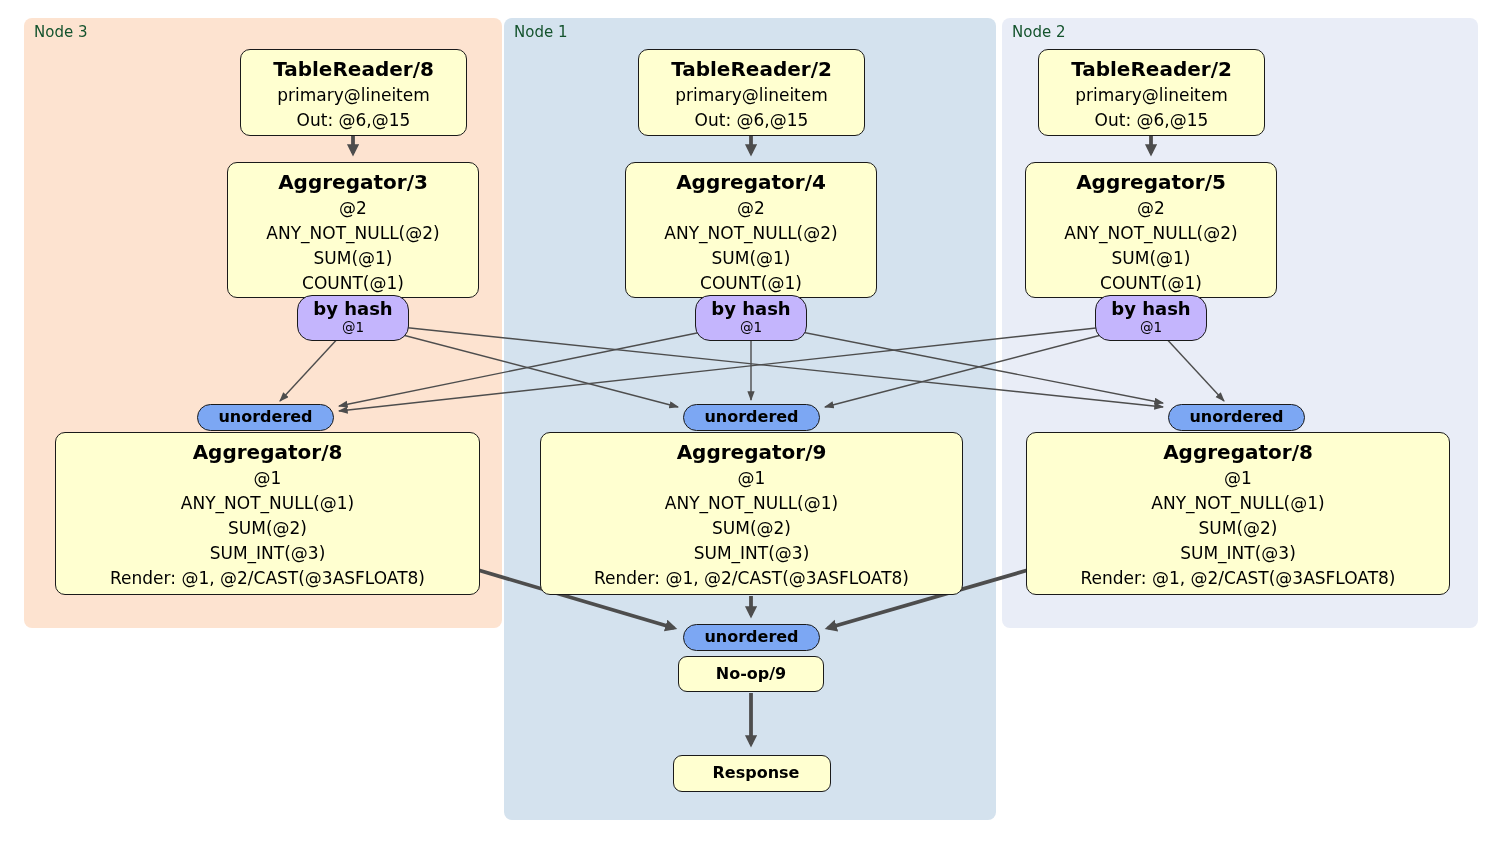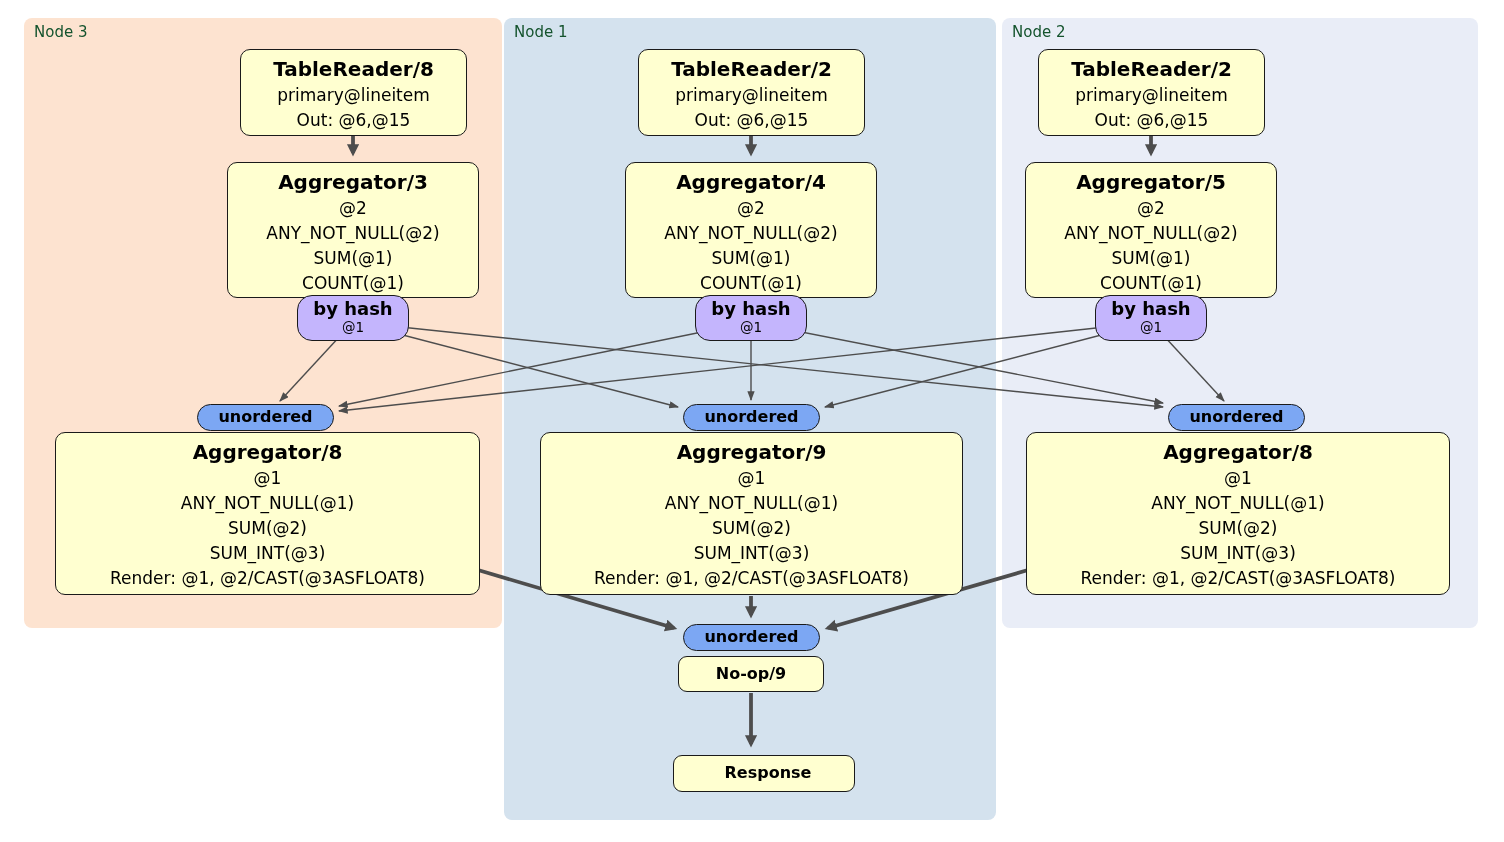--- a/index.html
+++ b/index.html
@@ -162,17 +162,17 @@
     <div class="row">SUM_INT(@3)</div>
     <div class="row">Render: @1, @2/CAST(@3ASFLOAT8)</div>
   </div>
 
   <div class="badge unordered" style="left:683px;top:624px;width:137px;height:27px;">
     <div class="blabel">unordered</div>
   </div>
   <div class="termbox" style="left:678px;top:656px;width:146px;height:36px;line-height:33px;">
     <span class="title">No-op/9</span>
   </div>
-  <div class="termbox" style="left:673px;top:755px;width:182px;height:37px;line-height:34px;padding-left:8px;">
+  <div class="termbox" style="left:673px;top:755px;width:158px;height:37px;line-height:34px;padding-left:8px;">
     <span class="title">Response</span>
   </div>
 
 </div>
 
 </body></html>

